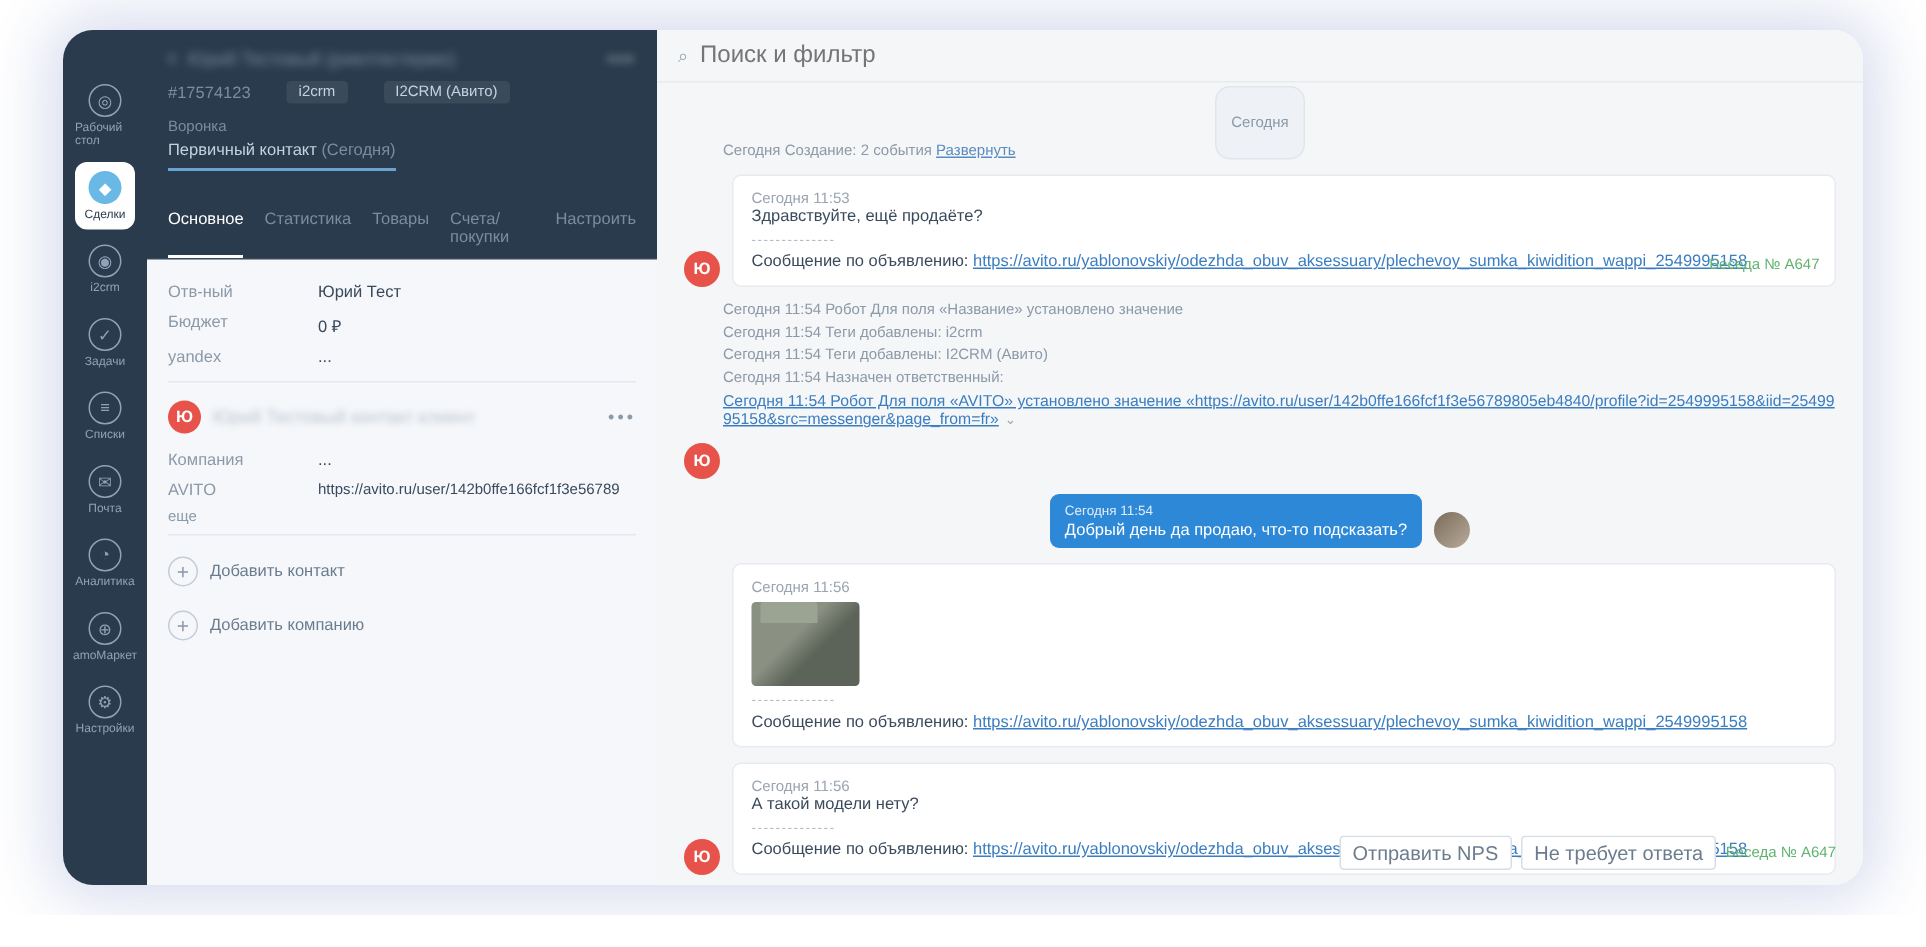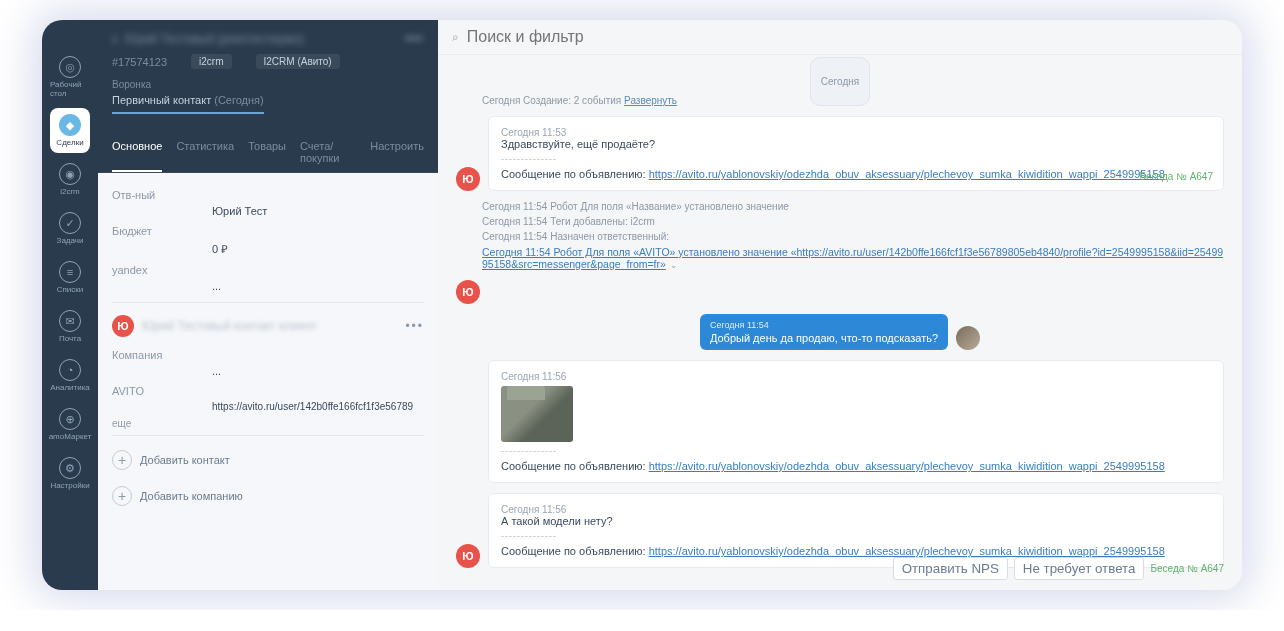--- a/index.html
+++ b/index.html
@@ -19,21 +19,21 @@
 .more-dots { margin-left: auto; color: #c5d2df; cursor: pointer; letter-spacing: 2px; }
 .funnel-label { color: #7a8ca0; font-size: 10px; margin-top: 10px; }
 .stage { margin-top: 4px; padding-bottom: 6px; border-bottom: 2px solid #6aa3d1; display: inline-block; font-size: 11px; }
 .stage .muted { color: #7a8ca0; }
 .tabs { display: flex; gap: 14px; padding: 0 14px; border-bottom: 1px solid rgba(255,255,255,.08); margin-top: 8px; }
 .tab { padding: 8px 0; font-size: 11px; color: #7a8ca0; cursor: pointer; }
 .tab.active { color: #fff; border-bottom: 2px solid #fff; }
 .deal-body { background: #f5f7fa; color: #3a4a5c; flex: 1; padding: 12px 14px; overflow: hidden; }
 .field-row { display: flex; padding: 4px 0; font-size: 11px; }
 .field-label { width: 100px; color: #8c99a8; }
-.field-value { flex: 1; color: #3a4a5c; margin-top: 16px; }
+.field-value { flex: 1; color: #3a4a5c; }
 .contact-card { display: flex; align-items: center; gap: 8px; margin: 12px 0 8px; }
 .avatar-sm { width: 22px; height: 22px; border-radius: 50%; background: #e7524a; color: #fff; display: flex; align-items: center; justify-content: center; font-size: 11px; font-weight: 600; }
 .blurred { color: #bcc5d0; filter: blur(2px); }
 .add-row { display: flex; align-items: center; gap: 8px; padding: 8px 0; color: #6b7c8f; font-size: 11px; cursor: pointer; }
 .add-icon { width: 20px; height: 20px; border: 1px solid #c5ccd6; border-radius: 50%; display: flex; align-items: center; justify-content: center; font-size: 14px; color: #8c99a8; }
 .sep { border-top: 1px solid #e3e8ee; margin: 6px 0; }
 .feed { flex: 1; background: #f5f6f8; display: flex; flex-direction: column; position: relative; }
 .search-bar { padding: 8px 14px; display: flex; align-items: center; gap: 8px; border-bottom: 1px solid #e7eaef; color: #9aa4b2; font-size: 12px; }
 .feed-scroll { flex: 1; overflow-y: auto; padding: 10px 18px 50px; }
 .day-chip { text-align: center; margin: 6px 0; }
@@ -186,20 +186,21 @@
           <div class="msg-time">Сегодня 11:53</div>
           <div>Здравствуйте, ещё продаёте?</div>
           <div class="divider-txt">--------------</div>
           <div><span>Сообщение по объявлению:</span> <a class="msg-link">https://avito.ru/yablonovskiy/odezhda_obuv_aksessuary/plechevoy_sumka_kiwidition_wappi_2549995158</a></div>
           <div class="msg-convo">Беседа № А647</div>
         </div>
       </div>
 
       <div class="service-line">Сегодня 11:54 Робот Для поля «Название» установлено значение</div>
       <div class="service-line">Сегодня 11:54            Теги добавлены: i2crm</div>
+      <div class="service-line">Сегодня 11:54            Теги добавлены: I2CRM (Авито)</div>
       <div class="service-line">Сегодня 11:54            Назначен ответственный:</div>
       <div class="service-line"><span class="link-text">Сегодня 11:54 Робот Для поля «AVITO» установлено значение «https://avito.ru/user/142b0ffe166fcf1f3e56789805eb4840/profile?id=2549995158&amp;iid=2549995158&amp;src=messenger&amp;page_from=fr»</span><span class="expand-chevron">⌄</span></div>
 
       <div class="msg-block">
         <div class="msg-avatar">Ю</div>
         <div style="flex:1"></div>
       </div>
 
       <div class="msg-right">
         <div class="bubble-blue">

